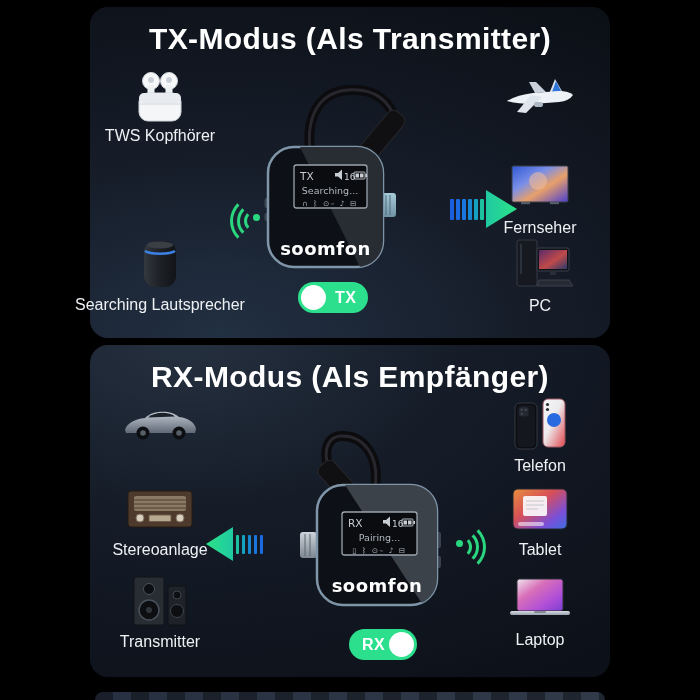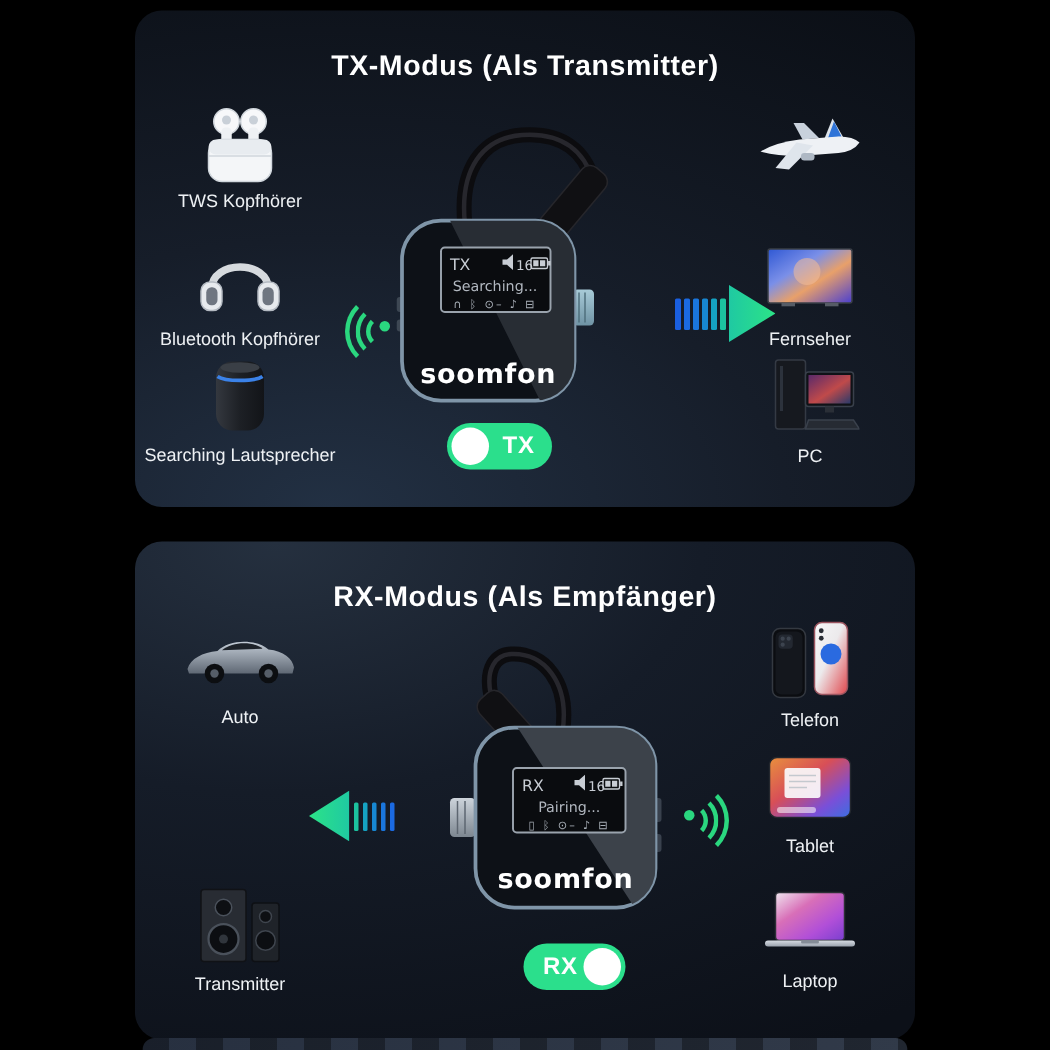--- a/index.html
+++ b/index.html
@@ -1,27 +1,27 @@
 <!DOCTYPE html>
 <html><head>
 <meta charset="utf-8">
 <style>
   html,body{margin:0;padding:0;background:#000;}
   .page{position:relative;width:700px;height:700px;background:#000;overflow:hidden;
         font-family:"Liberation Sans",sans-serif;}
   .panel{position:absolute;left:90px;width:520px;border-radius:18px;}
   #tx-panel{top:7px;height:331px;
     background:radial-gradient(130% 120% at 25% 100%, #223043 0%, #161d29 45%, #0b0f16 100%);}
-  #rx-panel{top:361px;height:332px;
+  #rx-panel{top:345px;height:332px;
     background:radial-gradient(130% 120% at 18% 0%, #25303f 0%, #151c28 42%, #0c1018 100%);}
-  .panel-title{text-align:center;margin:12px;padding-top:15px;font-size:19px;font-weight:bold;
+  .panel-title{text-align:center;margin:0;padding-top:15px;font-size:30px;font-weight:bold;
     color:#ffffff;letter-spacing:.4px;}
   .item{position:absolute;width:190px;text-align:center;}
   .icon-wrap{height:58px;display:flex;align-items:center;justify-content:center;}
-  .dev-label{margin-top:3px;font-size:12px;color:#eef1f4;}
+  .dev-label{margin-top:3px;font-size:16px;color:#eef1f4;}
   
   .toggle{position:absolute;width:70px;height:31px;border-radius:16px;background:#2BDF8C;}
   .toggle .knob{position:absolute;width:25px;height:25px;border-radius:50%;background:#fff;top:3px;}
   .toggle .tlabel{position:absolute;top:50%;transform:translateY(-50%);
     font-size:16px;font-weight:bold;color:#fff;letter-spacing:.5px;}
   #tx-toggle{left:298px;top:282px;}
   #tx-toggle .knob{left:3px;} #tx-toggle .tlabel{left:37px;}
   #rx-toggle{left:349px;top:629px;width:68px;}
   #rx-toggle .knob{right:3px;} #rx-toggle .tlabel{left:13px;}
   
@@ -77,32 +77,20 @@
           <rect x="20.5" y="19" width="7" height="12" rx="3" fill="#eef1f4"></rect>
           <rect x="38.5" y="19" width="7" height="12" rx="3" fill="#eef1f4"></rect>
           <rect x="12" y="27" width="42" height="28" rx="9" fill="#f4f6f8" stroke="#d0d6dc"></rect>
           <rect x="12" y="27" width="42" height="10" rx="5" fill="#e8ecf0"></rect>
           <line x1="12" y1="38" x2="54" y2="38" stroke="#d0d6dc"></line>
         </svg>
       </div>
       <div class="dev-label">TWS Kopfhörer</div>
     </div>
 
-    <div class="item" style="left:-25px;top:151px">
-      <div class="icon-wrap">
-        <svg width="62" height="52" viewBox="0 0 62 52">
-          <path d="M12,32 C12,12 50,12 50,32" fill="none" stroke="#d6dade" stroke-width="5"></path>
-          <rect x="5" y="27" width="14" height="19" rx="6" fill="#e7eaee" stroke="#b4bac2"></rect>
-          <rect x="43" y="27" width="14" height="19" rx="6" fill="#e7eaee" stroke="#b4bac2"></rect>
-          <rect x="8.5" y="30.5" width="7.5" height="12" rx="3.5" fill="#6f7681"></rect>
-          <rect x="46" y="30.5" width="7.5" height="12" rx="3.5" fill="#6f7681"></rect>
-        </svg>
-      </div>
-      <div class="dev-label">Bluetooth Kopfhörer</div>
-    </div>
 
     <div class="item" style="left:-25px;top:228px">
       <div class="icon-wrap">
         <svg width="48" height="54" viewBox="0 0 48 54">
           <defs>
               <linearGradient id="spkg" x1="0" y1="0" x2="1" y2="0">
             <stop offset="0" stop-color="#34383f"></stop>
                 <stop offset=".5" stop-color="#1d2025"></stop>
                 <stop offset="1" stop-color="#121418"></stop>
           </linearGradient>
@@ -261,23 +249,37 @@
           </linearGradient>
             </defs>
           <path d="M6,28 C8,21 16,17 26,16 C34,8 52,8 60,15 C70,16 76,21 77,27 L76,31 L7,31 Z" fill="url(#carg)"></path>
           <path d="M29,15.5 C36,9.5 50,9.5 56,14.5 L29,15.5 Z" fill="#1d2229"></path>
           <circle cx="24" cy="31" r="6.5" fill="#0c0e11"></circle>
             <circle cx="24" cy="31" r="2.8" fill="#565e68"></circle>
           <circle cx="60" cy="31" r="6.5" fill="#0c0e11"></circle>
             <circle cx="60" cy="31" r="2.8" fill="#565e68"></circle>
         </svg>
       </div>
-      <div class="dev-label">Auto</div>
-    </div>
-
+    </div>
+
+    <div class="item" style="left:-25px;top:135px">
+      <div class="icon-wrap">
+        <svg width="68" height="48" viewBox="0 0 68 48">
+          <rect x="2" y="6" width="64" height="36" rx="3" fill="#4d3a2c" stroke="#241a12"></rect>
+          <rect x="8" y="11" width="52" height="15" rx="2" fill="#8a7a64"></rect>
+          <line x1="8" y1="15" x2="60" y2="15" stroke="#4d3e2f"></line>
+            <line x1="8" y1="19" x2="60" y2="19" stroke="#4d3e2f"></line>
+          <line x1="8" y1="23" x2="60" y2="23" stroke="#4d3e2f"></line>
+          <circle cx="14" cy="33" r="4" fill="#d9cfc0" stroke="#7c6f5c"></circle>
+          <circle cx="54" cy="33" r="4" fill="#d9cfc0" stroke="#7c6f5c"></circle>
+          <rect x="23" y="30" width="22" height="6.5" rx="1" fill="#b7a98f" stroke="#6b5c49"></rect>
+        </svg>
+      </div>
+      <div class="dev-label">Stereoanlage</div>
+    </div>
 
     <div class="item" style="left:-25px;top:227px">
       <div class="icon-wrap">
         <svg width="64" height="56" viewBox="0 0 64 56">
           <rect x="6" y="4" width="30" height="48" rx="2" fill="#282c33" stroke="#101216"></rect>
           <circle cx="21" cy="16" r="5.5" fill="#0d0f13" stroke="#4a515b"></circle>
           <circle cx="21" cy="37" r="10" fill="#0c0e12" stroke="#4a515b" stroke-width="1.5"></circle>
           <circle cx="21" cy="37" r="3" fill="#30353c"></circle>
           <rect x="40" y="13" width="18" height="39" rx="2" fill="#1f2329" stroke="#0e1014"></rect>
           <circle cx="49" cy="22" r="4" fill="#0d0f13" stroke="#3f454e"></circle>

